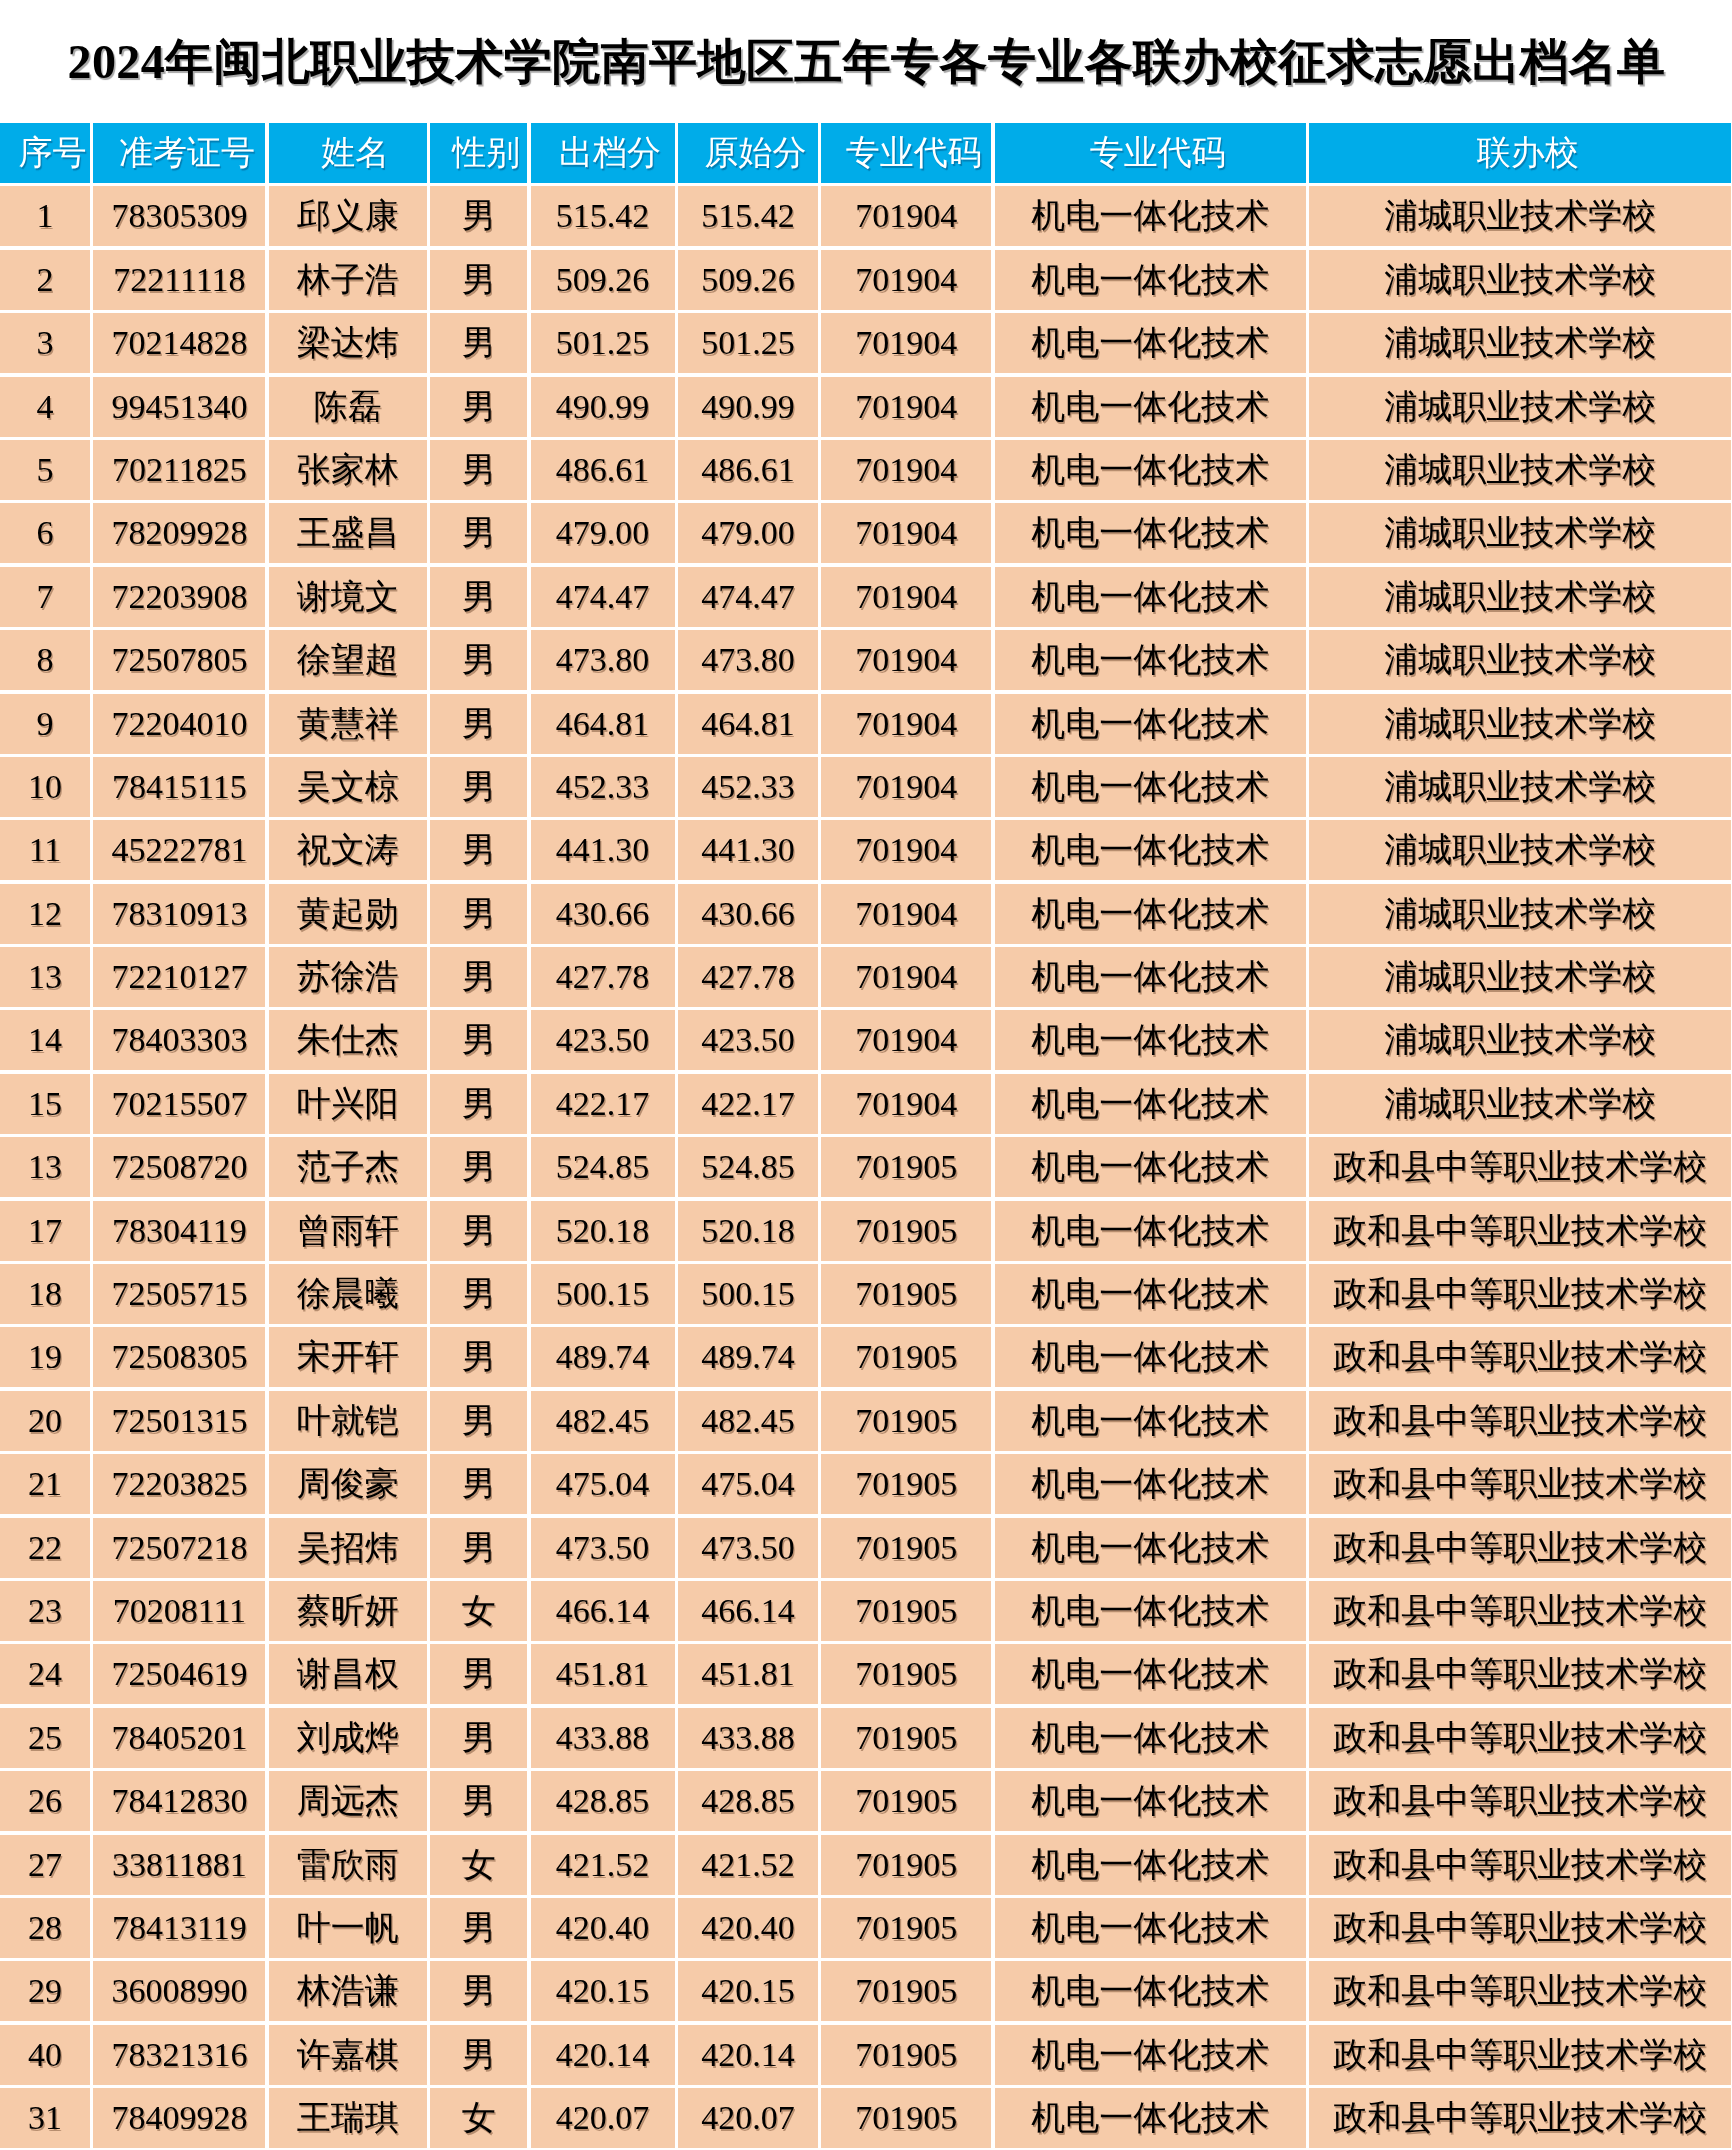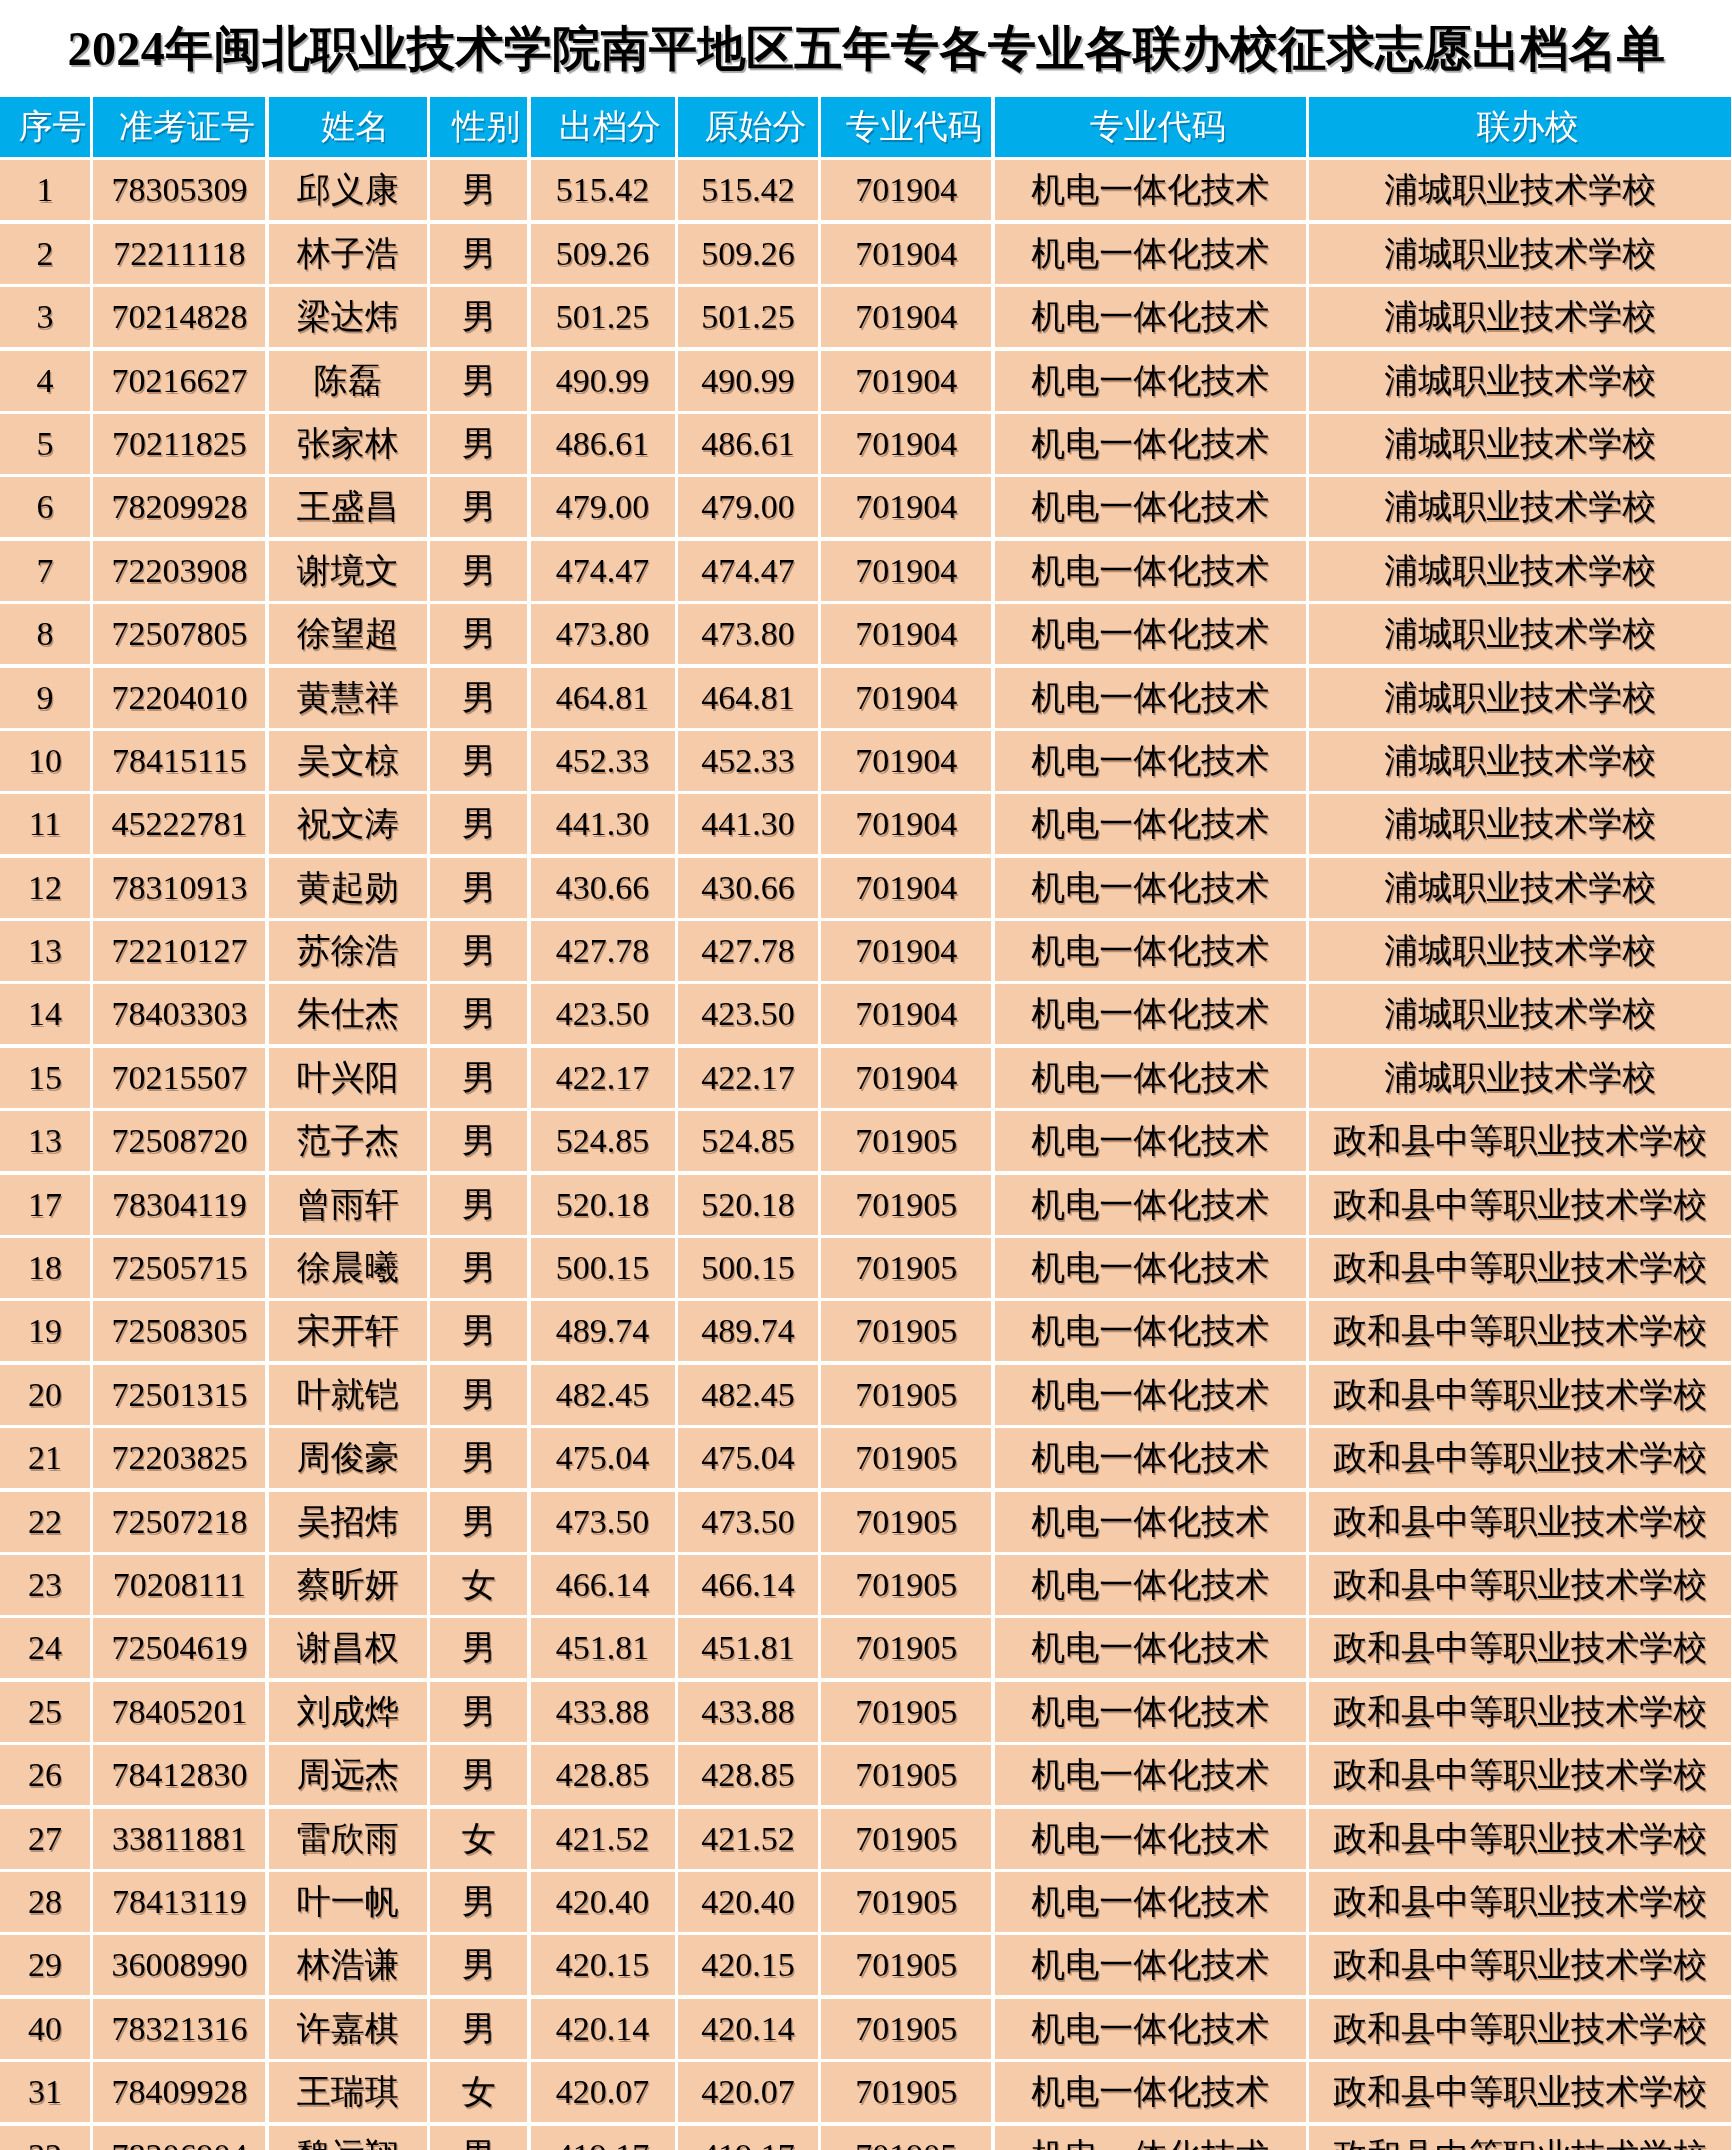--- a/index.html
+++ b/index.html
@@ -4,21 +4,21 @@
 <style>
   html, body { margin: 0; padding: 0; }
   body {
     width: 1733px; height: 2494px;
     background: #ffffff;
     font-family: "Liberation Serif", "DejaVu Serif", serif;
     color: #000000;
   }
   .page { width: 1733px; height: 2494px; overflow: hidden; }
   .title {
-    height: 97px;
+    height: 123px;
     display: flex; align-items: center; justify-content: center;
     font-size: 48px; font-weight: bold;
     letter-spacing: 0.4px;
     text-shadow: 1.7px 2.2px 0.9px rgba(0,0,0,0.35);
     white-space: nowrap;
   }
   .grid {
     display: grid;
     grid-template-columns: 90px 172px 158px 97px 144px 140px 170px 311px 422px;
     grid-auto-rows: 60px;
@@ -100,21 +100,21 @@
         <div class="cell">70214828</div>
         <div class="cell">梁达炜</div>
         <div class="cell">男</div>
         <div class="cell">501.25</div>
         <div class="cell">501.25</div>
         <div class="cell">701904</div>
         <div class="cell">机电一体化技术</div>
         <div class="cell">浦城职业技术学校</div>
       
         <div class="cell">4</div>
-        <div class="cell">70216627</div>
+        <div class="cell">99451340</div>
         <div class="cell">陈磊</div>
         <div class="cell">男</div>
         <div class="cell">490.99</div>
         <div class="cell">490.99</div>
         <div class="cell">701904</div>
         <div class="cell">机电一体化技术</div>
         <div class="cell">浦城职业技术学校</div>
       
         <div class="cell">5</div>
         <div class="cell">70211825</div>

